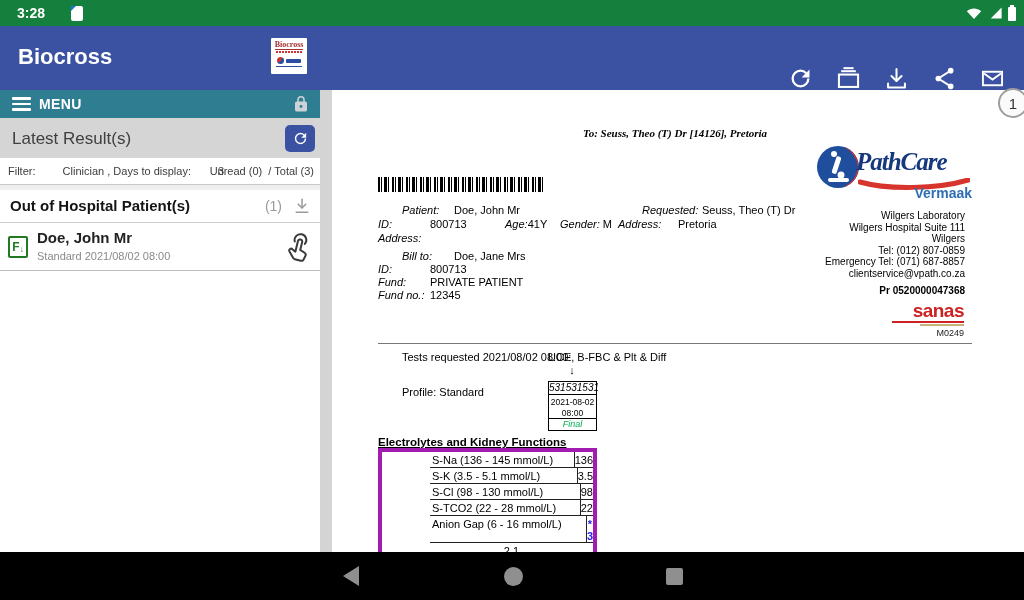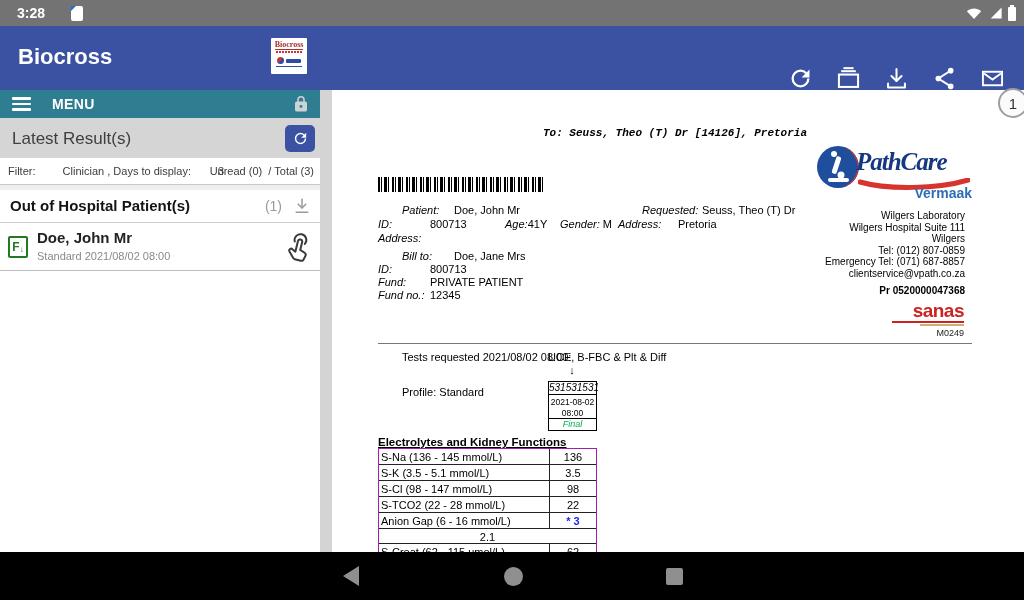--- a/index.html
+++ b/index.html
@@ -1,19 +1,19 @@
 <!DOCTYPE html>
 <html><head>
 <meta charset="utf-8">
 <style>
   html,body{margin:0;padding:0;background:#000;}
   .screen{position:relative;width:1024px;height:600px;overflow:hidden;
     font-family:"Liberation Sans",sans-serif;background:#d4d4d4;}
   
-  .status-bar{position:absolute;left:0;top:0;width:1024px;height:26px;background:#737373;
+  .status-bar{position:absolute;left:0;top:0;width:1024px;height:26px;background:#15803d;
     display:flex;align-items:center;color:#fff;}
   .sb-time{font-size:14px;font-weight:bold;margin-left:17px;}
   .sb-note{width:12px;height:15px;background:#fff;border-radius:2px;margin-left:26px;position:relative;}
   .sb-note:before{content:"";position:absolute;left:0;top:0;border-top:5px solid #1b75d3;border-right:5px solid transparent;}
   .sb-right{position:absolute;right:8px;top:0;height:26px;display:flex;align-items:center;gap:5px;}
   .sb-batt{width:8px;height:14px;background:#fff;border-radius:1px;position:relative;margin-top:1px;}
   .sb-batt:before{content:"";position:absolute;left:2px;top:-2px;width:4px;height:2px;background:#fff;}
   
   .app-bar{position:absolute;left:0;top:26px;width:1024px;height:64px;background:#3a52a1;}
   .app-title{position:absolute;left:18px;top:18px;font-size:22px;font-weight:bold;color:#fff;}
@@ -28,21 +28,21 @@
   .app-logo .lg-bar{width:15px;height:4px;background:#2b4ea0;border-radius:1px;}
   .app-logo .lg-line{width:26px;height:1px;background:#2b4ea0;margin-top:2px;}
   .app-actions{position:absolute;right:18px;top:39px;display:flex;gap:21px;}
   .app-actions .abtn{width:27px;height:27px;cursor:pointer;}
   
   .sidebar{position:absolute;left:0;top:90px;width:320px;height:462px;background:#fff;}
   .menu-bar{position:absolute;left:0;top:0;width:320px;height:28px;background:#2e7d90;cursor:pointer;
     display:flex;align-items:center;}
   .hamburger{width:19px;margin-left:12px;display:flex;flex-direction:column;gap:3px;}
   .hamburger span{display:block;height:2.5px;background:#fff;border-radius:1px;}
-  .menu-label{color:#fff;font-size:14px;font-weight:600;letter-spacing:.4px;margin-left:21px;}
+  .menu-label{color:#fff;font-size:14px;font-weight:600;letter-spacing:.4px;margin-left:8px;}
   .lock{position:absolute;right:9px;top:4px;width:20px;height:20px;cursor:pointer;}
   .latest-bar{position:absolute;left:0;top:28px;width:320px;height:40px;background:#d5d5d5;}
   .latest-label{position:absolute;left:12px;top:11px;font-size:17px;color:#3f3f3f;}
   .refresh-btn{position:absolute;right:5px;top:7px;width:30px;height:27px;background:#3a52a1;border-radius:5px;
     display:flex;align-items:center;justify-content:center;cursor:pointer;}
   .filter-row{position:absolute;left:0;top:68px;width:320px;height:26px;background:#fff;
     border-bottom:1px solid #c9c9c9;font-size:11px;color:#3c3c3c;}
   .filter-left{position:absolute;left:8px;top:7px;white-space:nowrap;}
   .filter-right{position:absolute;right:6px;top:7px;white-space:nowrap;}
   .bold{font-weight:normal;margin-left:24px;}
@@ -81,21 +81,21 @@
   .pc-branch{position:absolute;right:0;top:43px;font-size:14px;font-weight:bold;color:#2e6db4;}
   .sanas{position:absolute;left:560px;top:210px;width:72px;}
   .sanas-row{display:flex;justify-content:flex-end;align-items:flex-end;border-bottom:2px solid #cc2222;padding-bottom:1px;gap:43px;}
   .sanas-name{font-size:19px;font-weight:bold;color:#cc2222;line-height:18px;letter-spacing:-.5px;}
   .sanas-gold{height:2px;background:#c8b27a;width:44px;margin-left:auto;margin-top:1px;}
   .sanas-code{text-align:right;font-size:9px;color:#222;margin-top:2px;}
   .divider{position:absolute;left:46px;top:253px;width:594px;height:1px;background:#777;}
   .resbox{position:absolute;left:216px;width:49px;border:1px solid #000;box-sizing:border-box;
     text-align:center;background:#fff;}
   .sec-title{position:absolute;left:46px;top:346px;font-size:11.5px;font-weight:bold;text-decoration:underline;color:#000;}
-  .rtable{position:absolute;left:46px;top:358px;width:219px;border:1px solid #a21caf;box-sizing:border-box;}
+  .rtable{position:absolute;left:46px;top:358px;width:219px;border:4px solid #a21caf;box-sizing:border-box;padding-left:48px;}
   .rrow{display:flex;border-bottom:1px solid #222;background:#fff;}
   .rname{width:168px;border-right:1px solid #222;padding:2px 0 1px 2px;font-size:11px;line-height:12px;}
   .rval{flex:1;text-align:center;font-size:11px;padding-top:2px;}
   .rval.flag{color:#2222ee;font-weight:bold;}
   .final-green{color:#00b050;font-style:italic;font-size:9px;}
   
   .nav-bar{position:absolute;left:0;top:552px;width:1024px;height:48px;background:#000;}
   .nav-btn{position:absolute;top:14px;width:22px;height:20px;cursor:pointer;display:flex;align-items:center;justify-content:center;}
   .nav-back{left:340px;}
   .nav-home{left:502px;}
@@ -214,21 +214,21 @@
         </svg>
     </div>
   </div>
 
   <div class="doc-area">
     <div class="page-badge">
         <span>1</span>
       </div>
     <div class="page">
 
-      <span class="abs doc-serif" style="left:46px;top:37px;width:594px;text-align:center;font-size:11px;font-family:Liberation Mono, monospace;">To: Seuss, Theo (T) Dr [14126], Pretoria</span>
+      <span class="abs doc-serif" style="left:46px;top:37px;width:594px;text-align:center;font-size:11px;">To: Seuss, Theo (T) Dr [14126], Pretoria</span>
       <div class="barcode"></div>
 
       <span class="abs t11 lbl bold" style="left:46px;top:114px;">Patient:</span>
       <span class="abs t11 bold" style="left:98px;top:114px;">Doe, John Mr</span>
       <span class="abs t11 lbl bold" style="left:286px;top:114px;">Requested:</span>
       <span class="abs t11 bold" style="left:346px;top:114px;">Seuss, Theo (T) Dr</span>
 
       <span class="abs t11 lbl" style="left:46px;top:128px;">ID:</span>
       <span class="abs t11" style="left:98px;top:128px;">800713</span>
       <span class="abs t11" style="left:173px;top:128px;"><span class="lbl">Age:</span><span>41Y</span></span>
@@ -303,21 +303,21 @@
       <div class="rtable">
         <div class="rrow">
             <span class="rname">S-Na (136 - 145 mmol/L)</span>
             <span class="rval">136</span>
           </div>
         <div class="rrow">
             <span class="rname">S-K (3.5 - 5.1 mmol/L)</span>
             <span class="rval">3.5</span>
           </div>
         <div class="rrow">
-            <span class="rname">S-Cl (98 - 147 mmol/L)</span>
+            <span class="rname">S-Cl (98 - 130 mmol/L)</span>
             <span class="rval">98</span>
           </div>
         <div class="rrow">
             <span class="rname">S-TCO2 (22 - 28 mmol/L)</span>
             <span class="rval">22</span>
           </div>
         <div class="rrow">
             <span class="rname">Anion Gap (6 - 16 mmol/L)</span>
             <span class="rval flag">* 3</span>
           </div>

